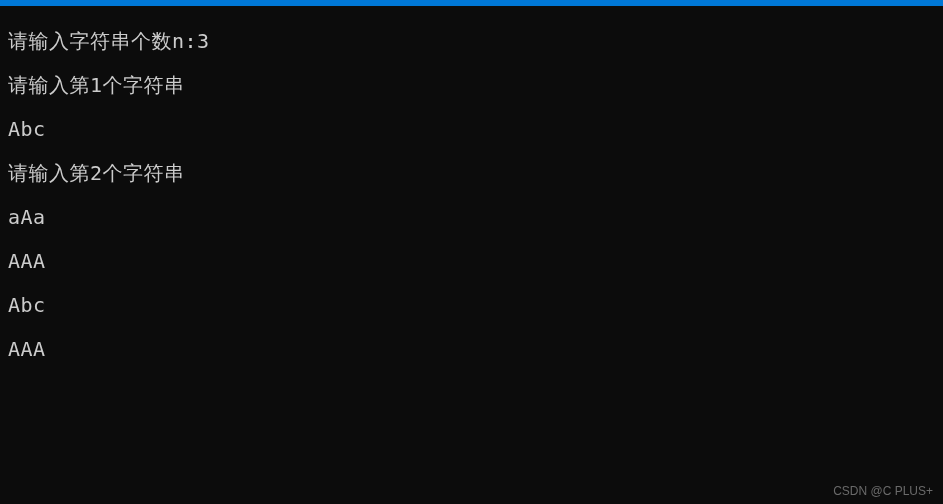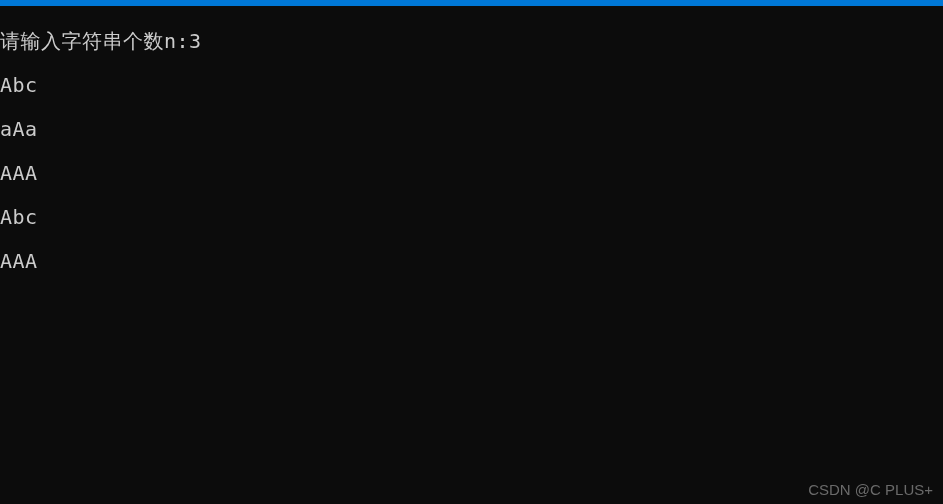--- a/index.html
+++ b/index.html
@@ -23,42 +23,45 @@
       background: #0078d7;
     }
     .terminal {
       padding: 2px 0 0 0;
       line-height: 22px;
       white-space: pre;
       letter-spacing: 0.5px;
     }
     .line {
       display: block;
+      padding-left: 8px;
     }
     .watermark {
       position: absolute;
       bottom: 6px;
       right: 10px;
       font-family: Arial, sans-serif;
-      font-size: 15px;
+      font-size: 12px;
       color: #6a6a6a;
       letter-spacing: 0;
     }
     .blank-line {
       height: 22px;
     }
   </style>
 </head>
 <body>
 
 <div class="titlebar"></div>
 
 <div class="terminal">
 <span class="line">请输入字符串个数n:3</span>
+<span class="line">请输入第1个字符串</span>
 <span class="line">Abc</span>
+<span class="line">请输入第2个字符串</span>
 <span class="line">aAa</span>
 <span class="line">AAA</span>
 <span class="line">Abc</span>
 <span class="line">AAA</span>
 <div class="blank-line"></div>
 
 
 
 </div>
 

